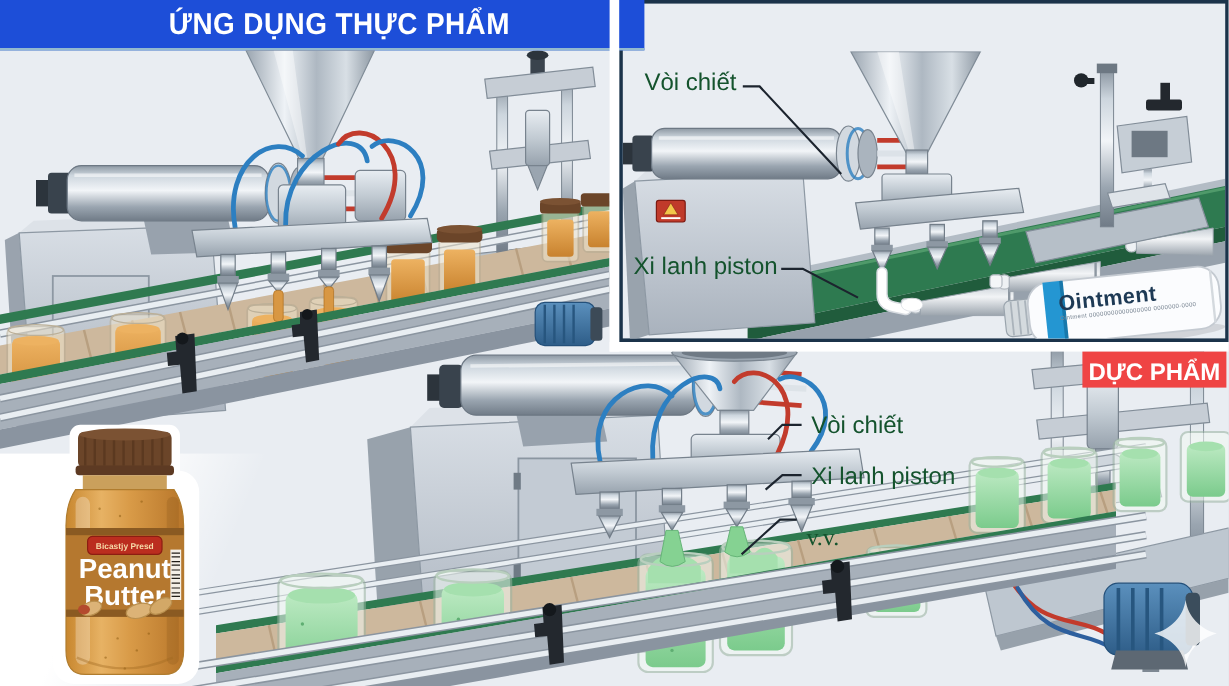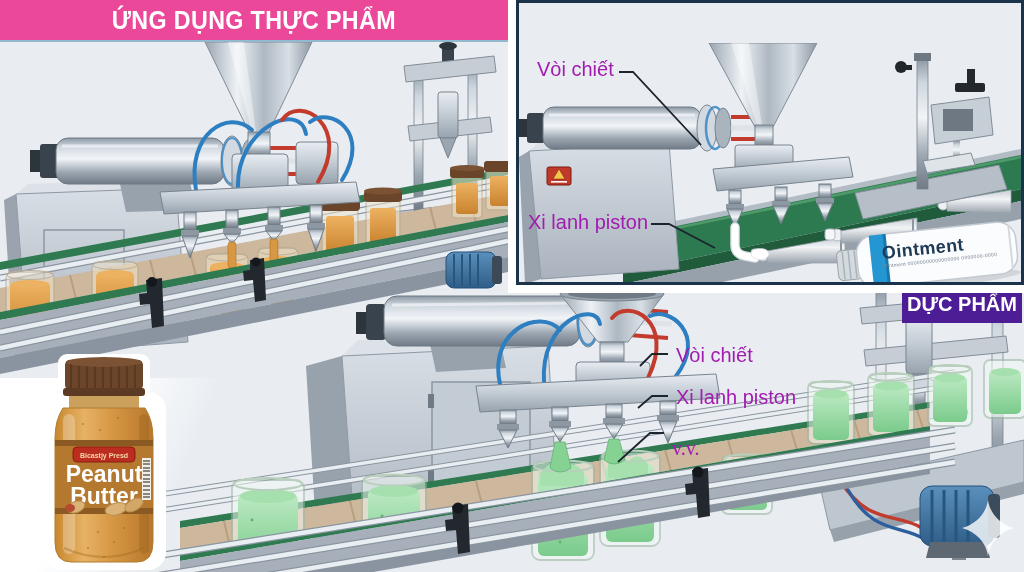--- a/index.html
+++ b/index.html
@@ -1,32 +1,32 @@
 <!DOCTYPE html>
 <html><head>
 <meta charset="utf-8">
 <style>
   html,body{margin:0;padding:0;background:#dfe3e8;}
   .stage{position:relative;width:1024px;height:572px;background:#e9edf2;overflow:hidden;
          font-family:"Liberation Sans","DejaVu Sans",sans-serif;}
   .stage svg{position:absolute;display:block;}
-  .banner{position:absolute;background:#ec4899;color:#fff;display:flex;align-items:center;justify-content:center;
-          font-weight:700;letter-spacing:.4px;}
+  .banner{position:absolute;background:#1d4ed8;color:#fff;display:flex;align-items:center;justify-content:center;
+          font-weight:700;letter-spacing:.4px;padding-left:29px;}
   .banner .cond{display:inline-block;transform:scaleX(.93);white-space:nowrap;}
   #banner-food{left:0;top:0;width:508px;height:40px;font-size:25px;border-bottom:2px solid #93b9cf;}
   #panel-pharma{position:absolute;left:516px;top:0;width:508px;height:285px;border:3px solid #1b334a;
                 box-sizing:border-box;background:#e9edf2;overflow:hidden;}
   #banner-pharma{left:0;top:0;width:502px;height:38px;font-size:25px;border-bottom:2px solid #93b9cf;position:absolute;}
   #divider-v{position:absolute;left:508px;top:0;width:8px;height:293px;background:#ffffff;z-index:6;}
   #divider-h{position:absolute;left:508px;top:285px;width:516px;height:8px;background:#ffffff;z-index:6;}
   #fade-bl{position:absolute;left:0;top:378px;width:250px;height:194px;z-index:4;
            background:linear-gradient(112deg,#ffffff 34%,rgba(255,255,255,0) 68%);}
-  .callout{position:absolute;color:#a21caf;font-size:20px;z-index:8;white-space:nowrap;}
-  #badge-pharma2{position:absolute;left:902px;top:293px;width:120px;height:30px;background:#4c1d95;color:#fff;
-                 display:flex;align-items:flex-start;justify-content:center;font-weight:700;font-size:20px;z-index:8;}
+  .callout{position:absolute;color:#14532d;font-size:20px;z-index:8;white-space:nowrap;}
+  #badge-pharma2{position:absolute;left:902px;top:293px;width:120px;height:30px;background:#ef4444;color:#fff;
+                 display:flex;align-items:flex-end;justify-content:center;font-weight:700;font-size:20px;z-index:8;}
   #banner-cos{left:470px;top:535px;width:282px;height:33px;font-size:22px;z-index:8;border-bottom:3px solid #152a3c;}
   #ointment-text{position:absolute;left:882px;top:237px;width:132px;transform:rotate(-6deg);z-index:9;line-height:1;}
   #ointment-text .brand{font-weight:700;font-size:18px;color:#1e3a55;letter-spacing:.4px;}
   #ointment-text .sub{font-size:5px;color:#7a8693;letter-spacing:.3px;margin-top:2px;white-space:nowrap;}
   #jar-overlay{left:28px;top:352px;z-index:5;}
   #csvg{z-index:3;}
   #fsvg{z-index:1;}
 </style>
 </head>
 <body>

